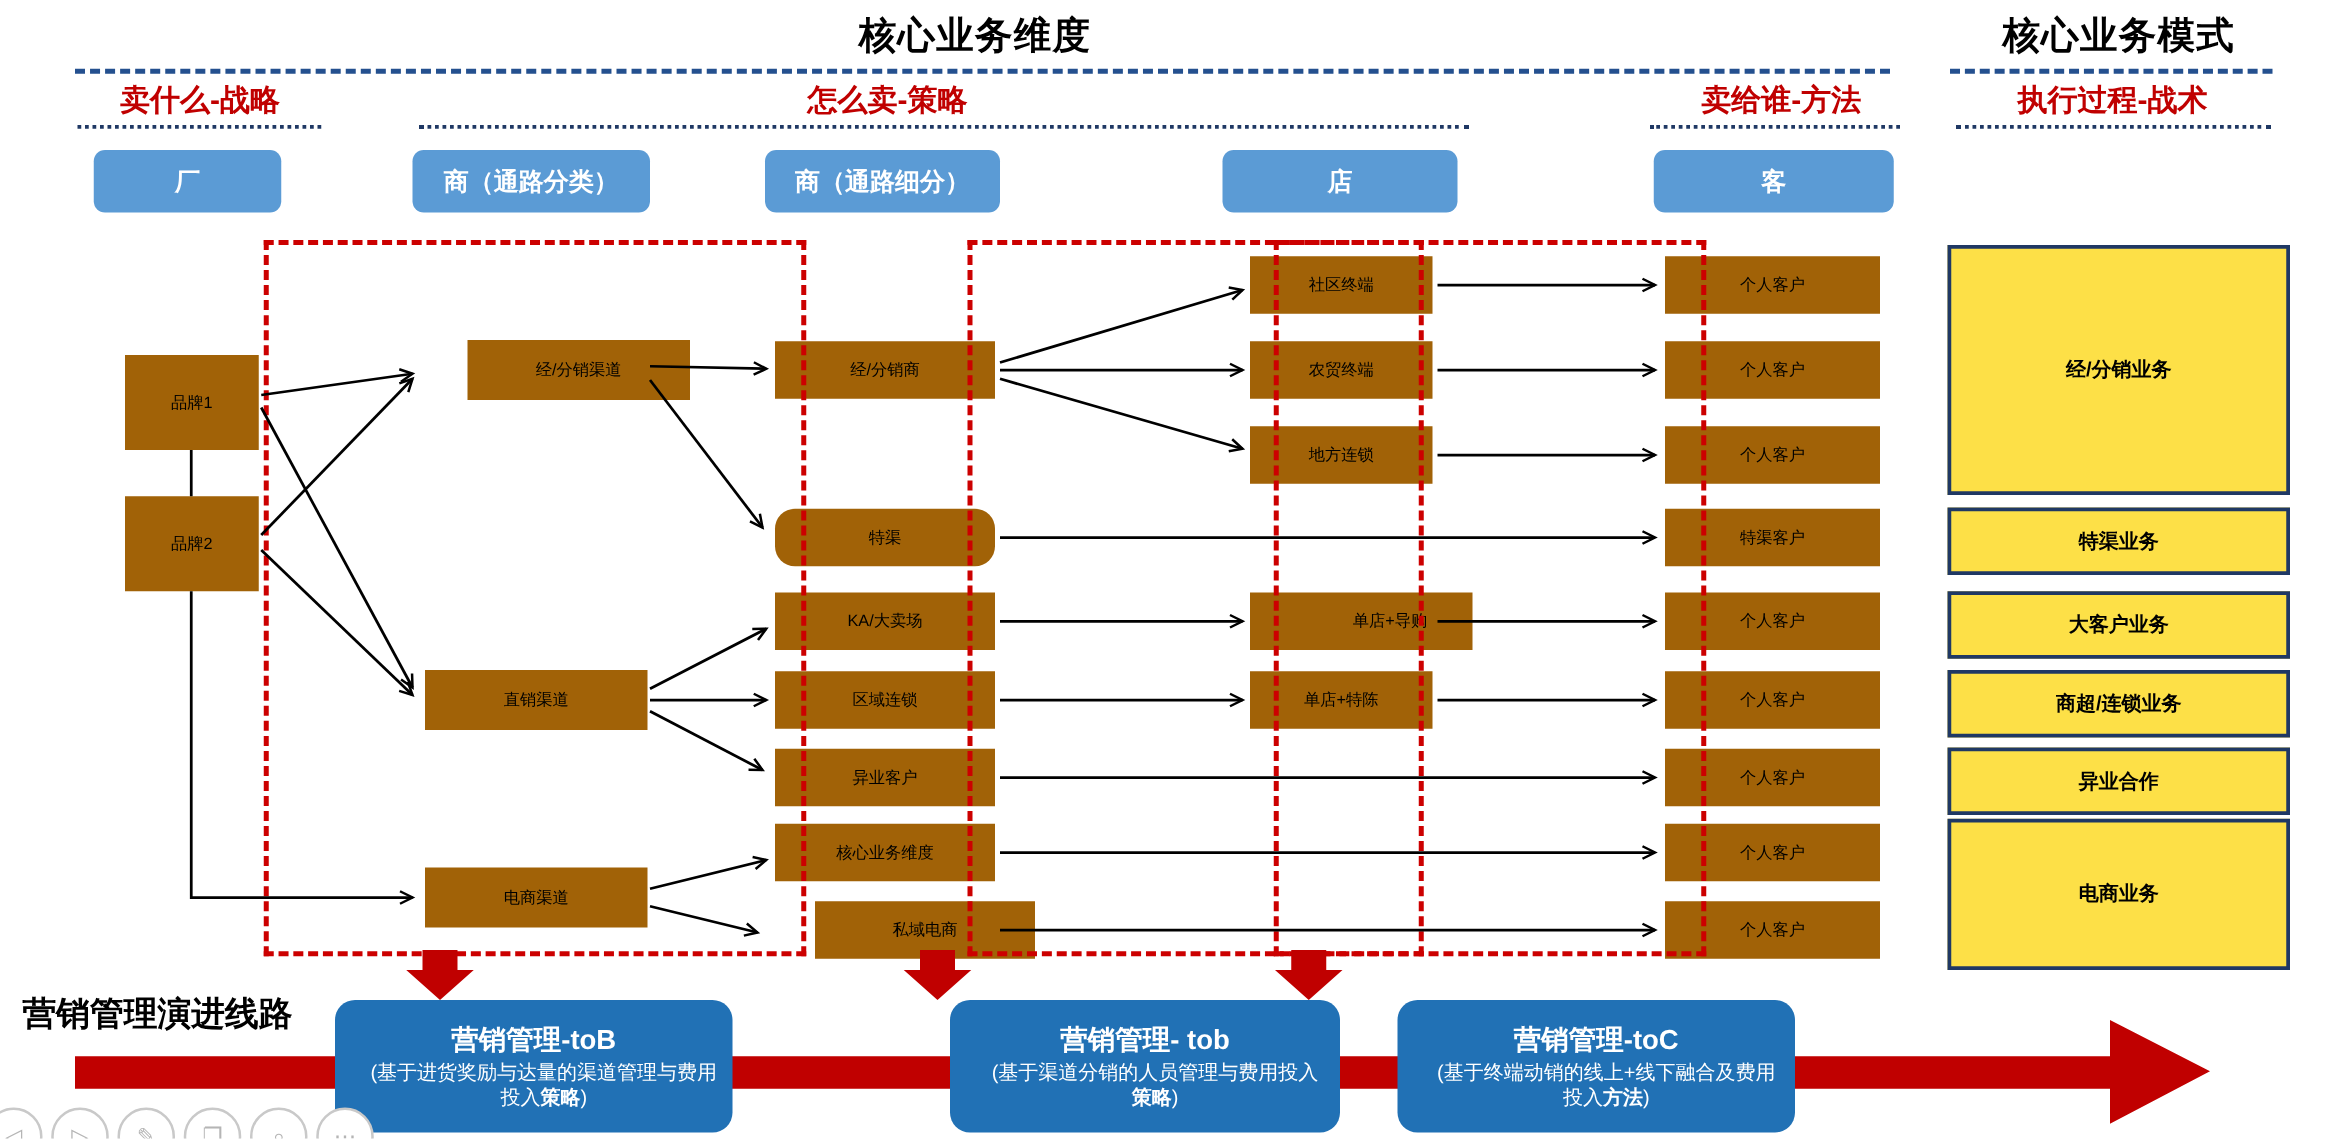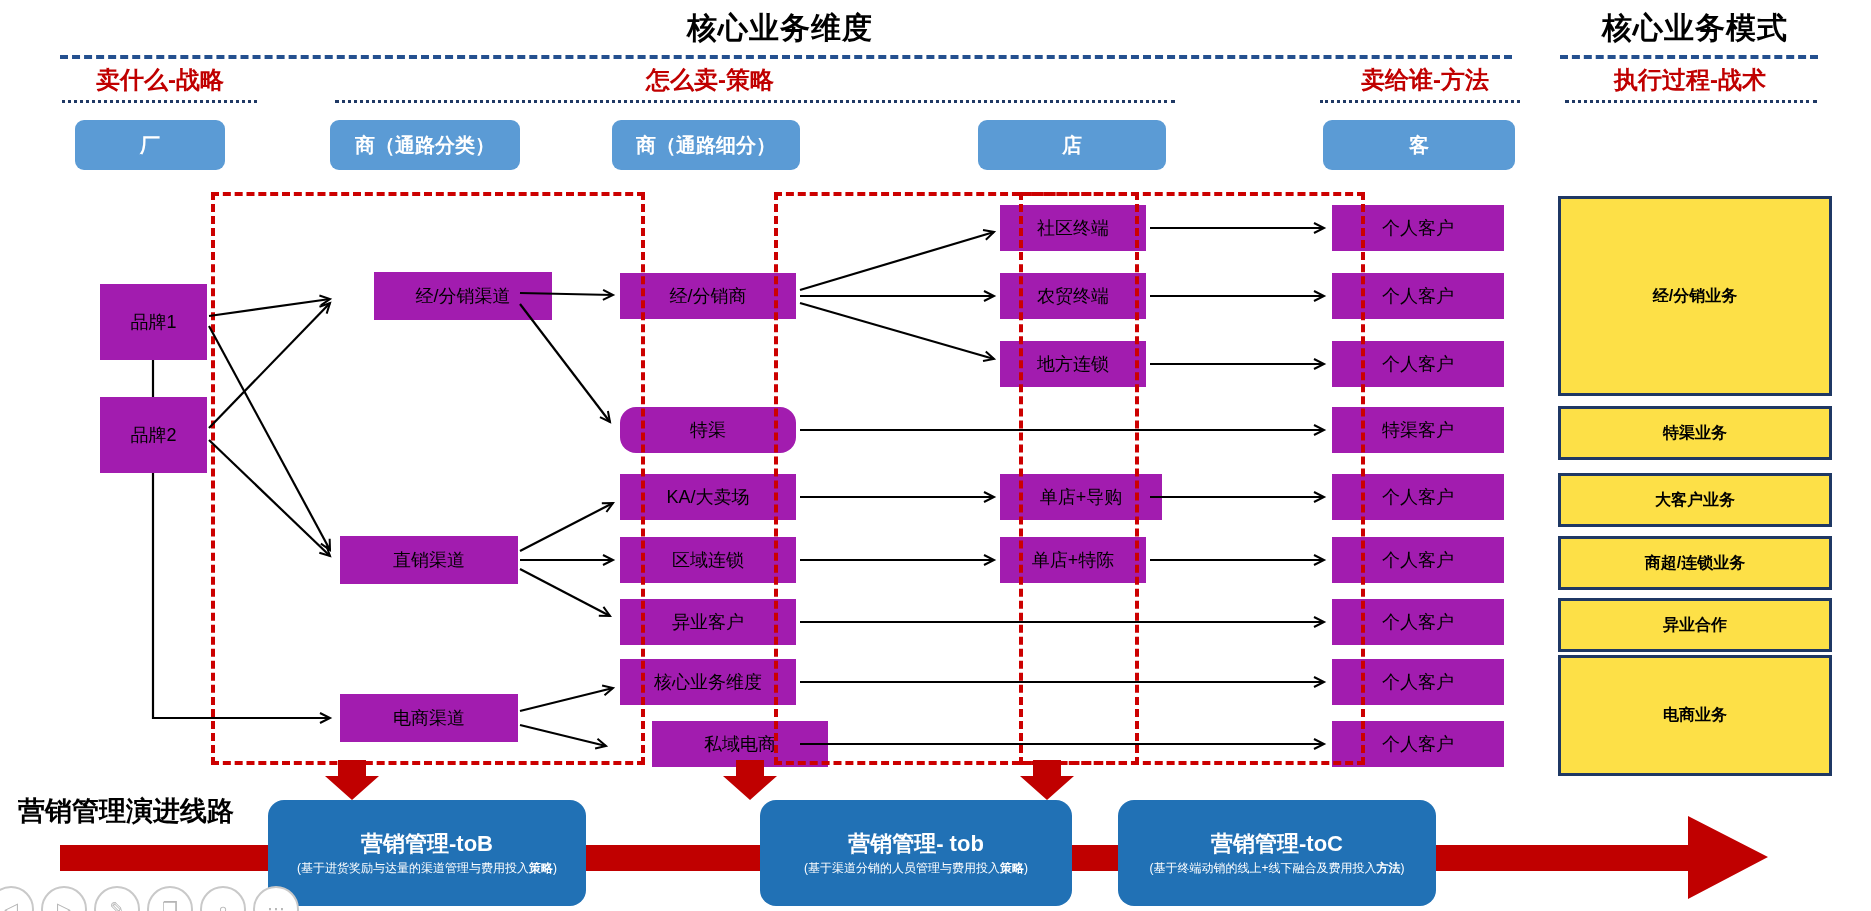--- a/index.html
+++ b/index.html
@@ -5,29 +5,29 @@
   html,body{margin:0;padding:0;background:#fff;}
   #canvas{position:relative;width:1871px;height:911px;background:#fff;overflow:hidden;
           font-family:"Liberation Sans","DejaVu Sans",sans-serif;}
   .abs{position:absolute;}
   .title{font-size:30px;font-weight:bold;color:#000;text-align:center;letter-spacing:1px;}
   .blue-dash{border-top:4px dashed #24508f;height:0;}
   .red-lbl{font-size:24px;font-weight:bold;color:#c00000;text-align:center;white-space:nowrap;}
   .navy-dot{border-top:3px dotted #1f3864;height:0;}
   .hdr{background:#5b9bd5;color:#fff;font-size:20px;font-weight:bold;border-radius:9px;
        display:flex;align-items:center;justify-content:center;white-space:nowrap;}
-  .node{background:#a21caf;color:#000;font-size:18px;display:flex;align-items:center;
+  .node{background:#a16207;color:#000;font-size:13px;display:flex;align-items:center;
         justify-content:center;white-space:nowrap;}
   .dashed-rect{border:4px dashed #cc0000;pointer-events:none;}
   .mode{background:#fde047;border:3px solid #1f3864;color:#000;font-size:16px;font-weight:bold;
         display:flex;align-items:center;justify-content:center;white-space:nowrap;}
   .stage{background:#2171b5;border-radius:16px;color:#fff;text-align:center;
          display:flex;flex-direction:column;align-items:center;justify-content:center;padding:6px 10px;box-sizing:border-box;}
   .stage .st-title{font-size:22px;font-weight:bold;margin-bottom:2px;}
-  .stage .st-desc{font-size:12px;line-height:1.28;}
+  .stage .st-desc{font-size:16px;line-height:1.28;margin-left:16px;}
   .stage .st-desc b{font-weight:bold;}
   .evo-lbl{font-size:27px;font-weight:bold;color:#000;white-space:nowrap;}
   svg.layer{position:absolute;left:0;top:0;pointer-events:none;}
   .tool-circle{width:42px;height:42px;border:2px solid #c9c9c9;border-radius:50%;background:#fff;
         color:#b5b5b5;font-size:18px;display:flex;align-items:center;justify-content:center;cursor:pointer;}
 </style>
 </head>
 <body>
 
 <div id="canvas">
@@ -65,21 +65,21 @@
   <div class="abs node" style="left:620px;top:407px;width:176px;height:46px;border-radius:16px;">特渠</div>
   <div class="abs node" style="left:620px;top:474px;width:176px;height:46px;">KA/大卖场</div>
   <div class="abs node" style="left:620px;top:537px;width:176px;height:46px;">区域连锁</div>
   <div class="abs node" style="left:620px;top:599px;width:176px;height:46px;">异业客户</div>
   <div class="abs node" style="left:620px;top:659px;width:176px;height:46px;">核心业务维度</div>
   <div class="abs node" style="left:620px;top:721px;width:176px;height:46px;margin-left:32px;">私域电商</div>
 
   <div class="abs node" style="left:1000px;top:205px;width:146px;height:46px;">社区终端</div>
   <div class="abs node" style="left:1000px;top:273px;width:146px;height:46px;">农贸终端</div>
   <div class="abs node" style="left:1000px;top:341px;width:146px;height:46px;text-align:center;">地方连锁</div>
-  <div class="abs node" style="left:1000px;top:474px;width:162px;height:46px;">单店+导购</div>
+  <div class="abs node" style="left:1000px;top:474px;width:132px;height:46px;padding-left:46px;">单店+导购</div>
   <div class="abs node" style="left:1000px;top:537px;width:146px;height:46px;">单店+特陈</div>
 
   <div class="abs node" style="left:1332px;top:205px;width:172px;height:46px;">个人客户</div>
   <div class="abs node" style="left:1332px;top:273px;width:172px;height:46px;">个人客户</div>
   <div class="abs node" style="left:1332px;top:341px;width:172px;height:46px;">个人客户</div>
   <div class="abs node" style="left:1332px;top:407px;width:172px;height:46px;">特渠客户</div>
   <div class="abs node" style="left:1332px;top:474px;width:172px;height:46px;">个人客户</div>
   <div class="abs node" style="left:1332px;top:537px;width:172px;height:46px;">个人客户</div>
   <div class="abs node" style="left:1332px;top:599px;width:172px;height:46px;">个人客户</div>
   <div class="abs node" style="left:1332px;top:659px;width:172px;height:46px;">个人客户</div>

